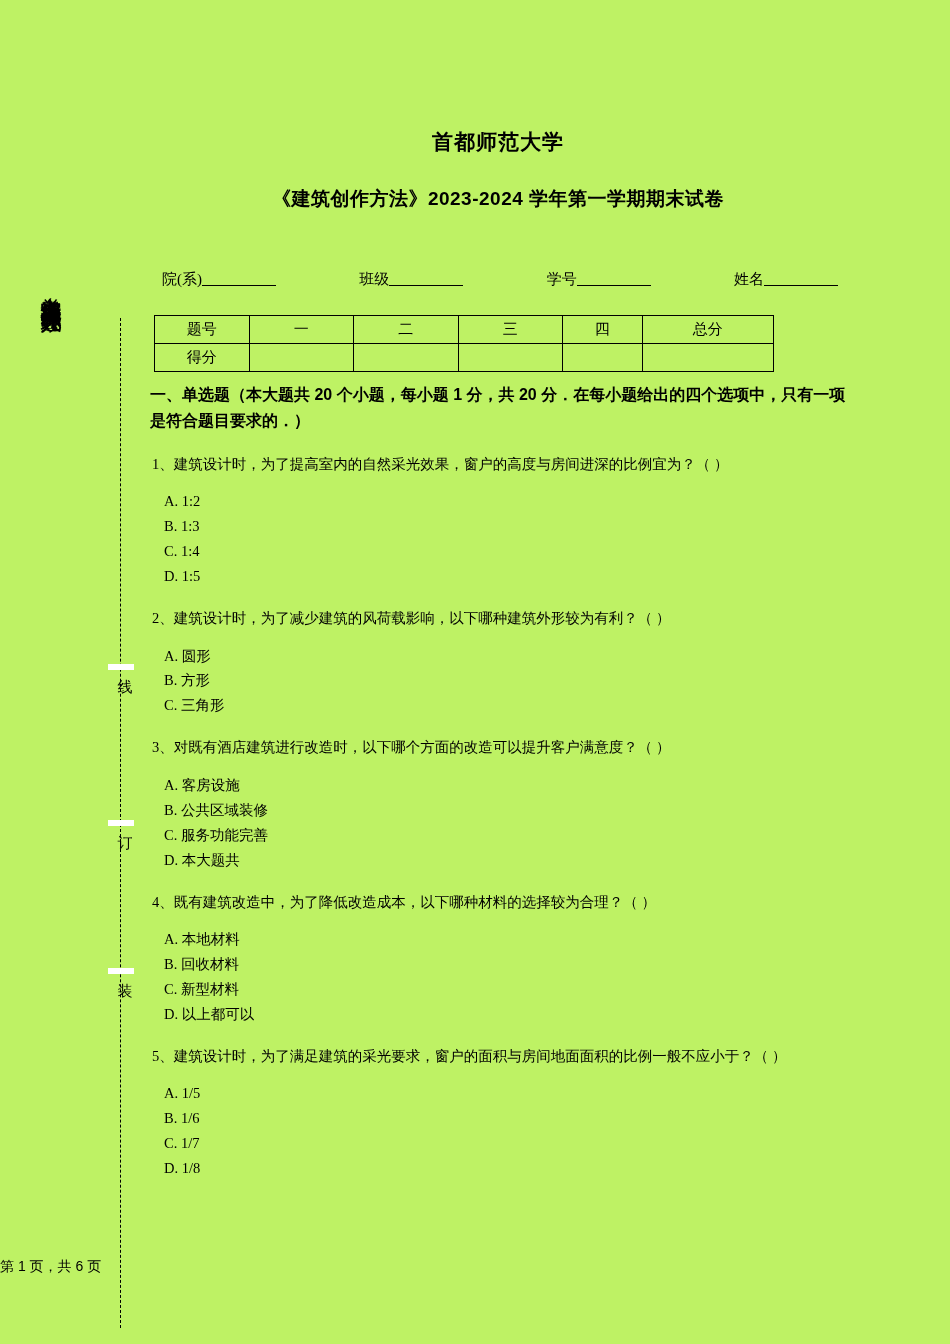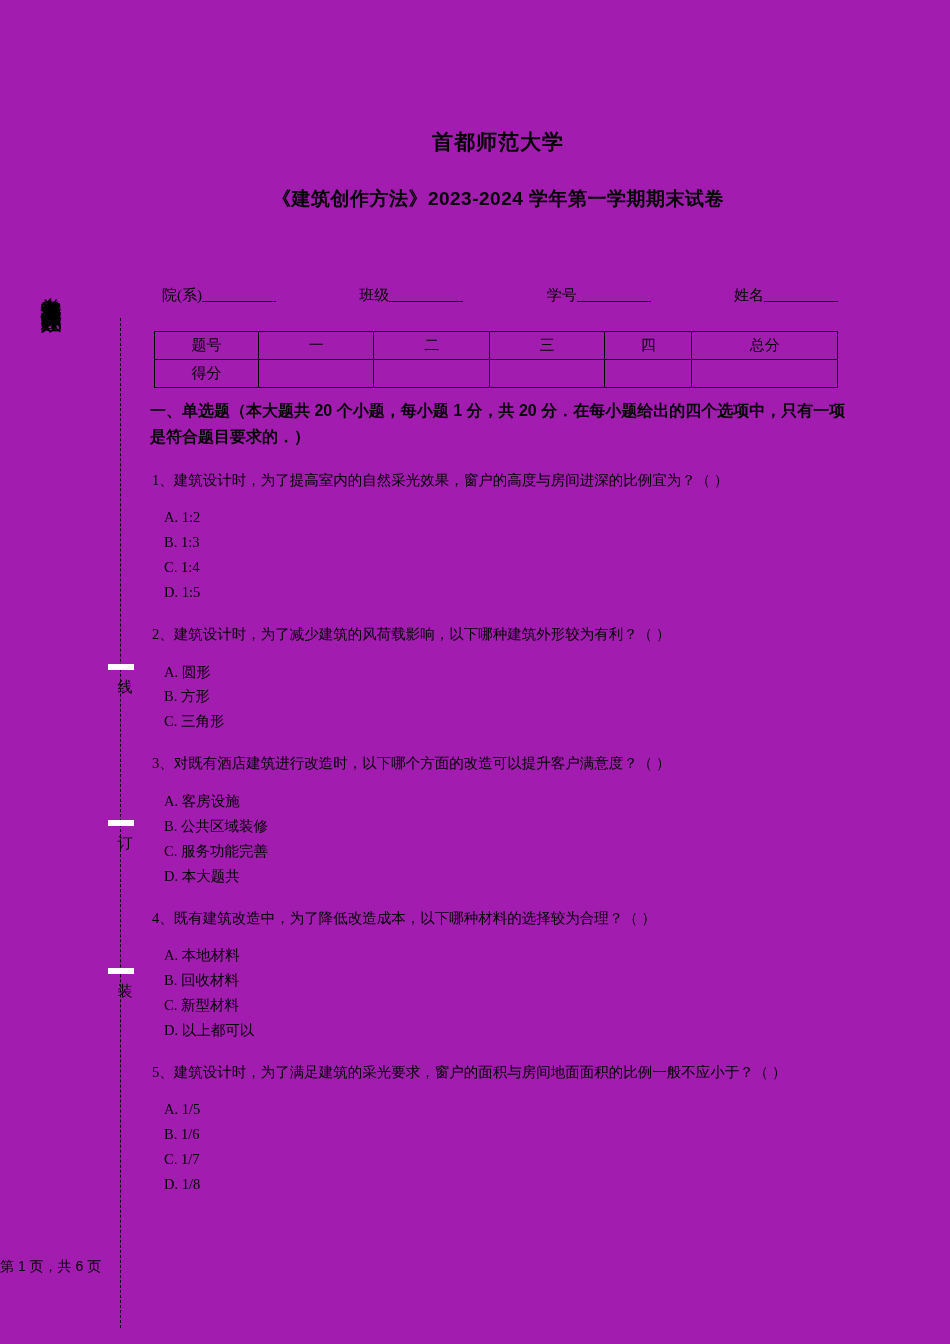--- a/index.html
+++ b/index.html
@@ -8,21 +8,21 @@
     background: #ffffff;
   }
   body {
     font-family: "Liberation Serif", "DejaVu Serif", serif;
     color: #000;
   }
   .page {
     position: relative;
     width: 950px;
     height: 1344px;
-    background: #a21caf;
+    background: #bef264;
     overflow: hidden;
   }
 
   
   .side-warning {
     position: absolute;
     left: 28px;
     top: 280px;
     width: 34px;
     font-family: "Liberation Serif", serif;
@@ -89,35 +89,34 @@
 
   .fields {
     margin-top: 58px;
     display: flex;
     justify-content: space-between;
     padding: 0 10px 0 14px;
     font-size: 15px;
   }
   .field {
     white-space: nowrap;
-    margin-top: 16px;
   }
   .field .blank {
     display: inline-block;
     border-bottom: 1px solid #000;
     width: 74px;
     height: 14px;
     vertical-align: -2px;
   }
 
   table.score-table {
     margin-top: 26px;
     margin-left: 6px;
     border-collapse: collapse;
-    width: 684px;
+    width: 620px;
     font-size: 15px;
   }
   table.score-table td {
     border: 1px solid #000;
     height: 25px;
     text-align: center;
     vertical-align: middle;
     padding: 1px 2px;
   }
   table.score-table td.c0 { width: 104px; }

